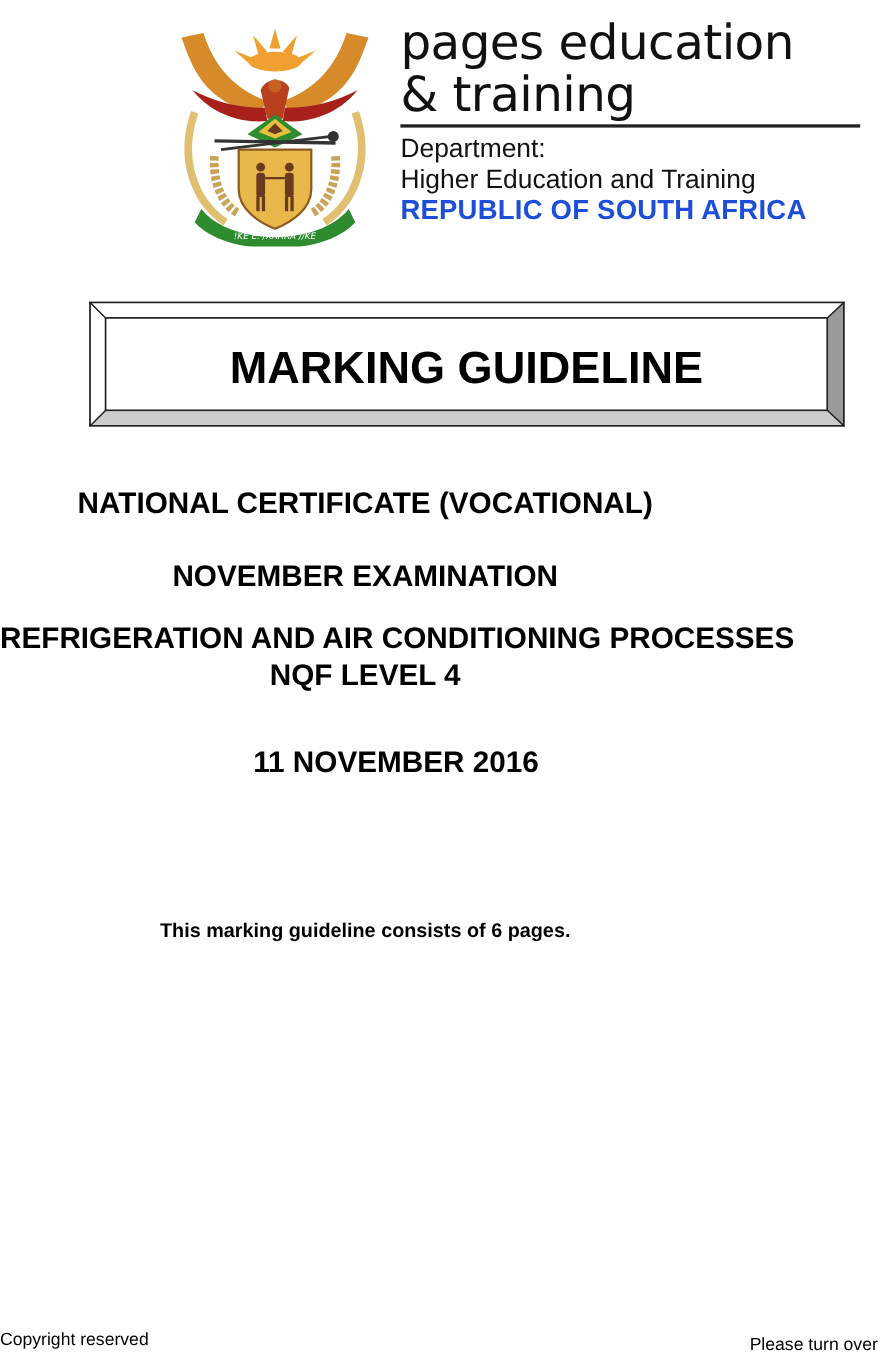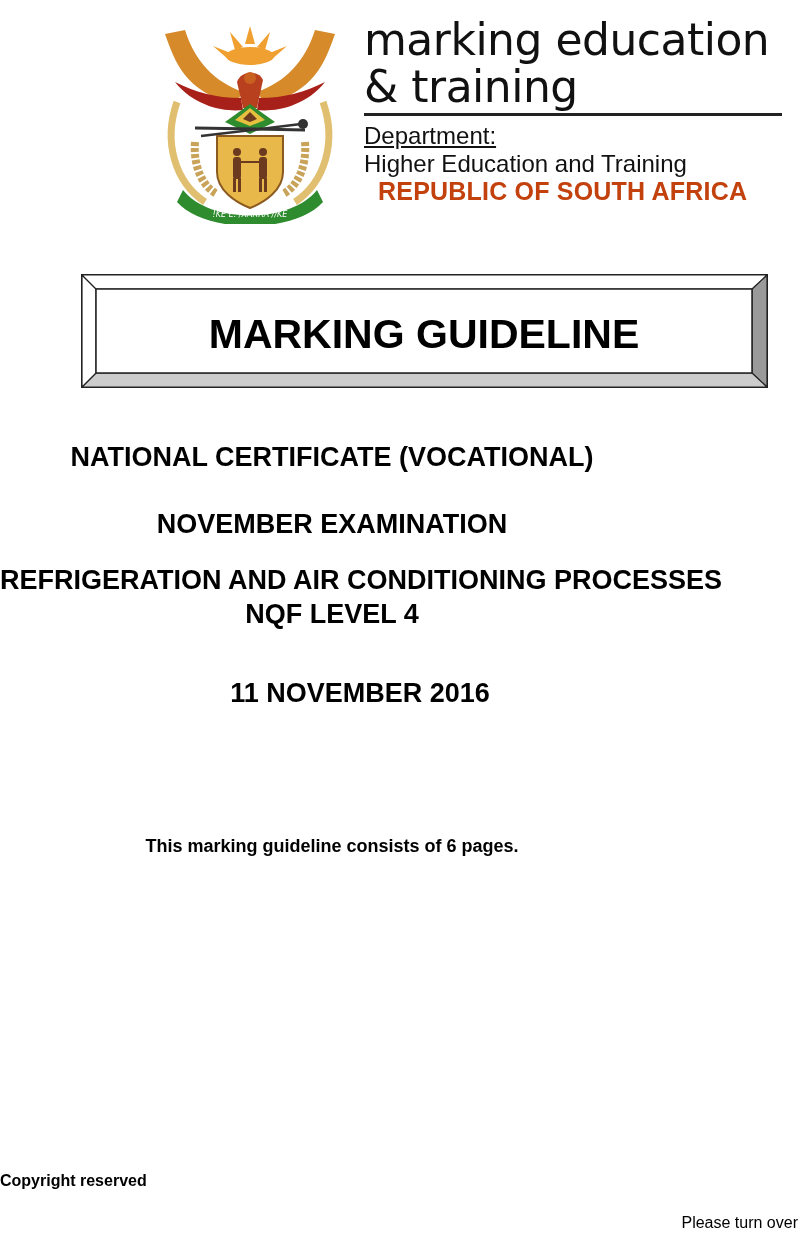--- a/index.html
+++ b/index.html
@@ -6,37 +6,37 @@
   body { width: 800px; height: 1234px; position: relative; overflow: hidden; font-family: "Liberation Sans", sans-serif; color: #000; }
 
   .header { position: absolute; left: 0; top: 0; width: 800px; height: 230px; }
   .coat { position: absolute; left: 155px; top: 12px; width: 190px; height: 212px; }
 
   .brand { position: absolute; left: 362px; top: 10px; width: 420px; }
   .brand .big { font-family: "DejaVu Sans", sans-serif; font-size: 44px; line-height: 44px; letter-spacing: -0.5px; color: #111; }
   .brand .big.l1 { position: absolute; top: 8px; left: 2px; white-space: nowrap; }
   .brand .big.l2 { position: absolute; top: 55px; left: 2px; white-space: nowrap; }
   .brand .rule { position: absolute; top: 103px; left: 2px; width: 418px; height: 3px; background: #222; }
-  .brand .dept { position: absolute; top: 112px; left: 2px; font-size: 24px; line-height: 28px; color: #111; white-space: nowrap; text-decoration: underline; }
+  .brand .dept { position: absolute; top: 112px; left: 2px; font-size: 24px; line-height: 28px; color: #111; white-space: nowrap; }
   .brand .hetr { position: absolute; top: 140px; left: 2px; font-size: 24px; line-height: 28px; color: #111; white-space: nowrap; text-align: right; }
-  .brand .rsa { position: absolute; top: 167px; left: 16px; font-size: 25px; line-height: 28px; font-weight: bold; color: #c2410c; white-space: nowrap; letter-spacing: 0.2px; }
+  .brand .rsa { position: absolute; top: 167px; left: 2px; font-size: 25px; line-height: 28px; font-weight: bold; color: #1d4ed8; white-space: nowrap; letter-spacing: 0.2px; }
 
   .title-frame { position: absolute; left: 81px; top: 274px; width: 687px; height: 114px; }
   .title-frame svg { position: absolute; left: 0; top: 0; }
   .title-text { position: absolute; left: 96px; top: 289px; width: 656px; height: 90px; display: flex; align-items: center; justify-content: center; font-size: 41px; font-weight: bold; letter-spacing: 0px; }
 
   .line { position: absolute; left: 0; width: 664px; text-align: center; font-weight: bold; white-space: nowrap; }
   .l-cert { top: 442px; font-size: 27px; }
   .l-exam { top: 509px; font-size: 27px; }
   .l-subj { top: 565px; font-size: 27px; }
   .l-nqf  { top: 599px; font-size: 27px; }
   .l-date { top: 678px; font-size: 27px; margin-left: 28px; }
   .l-pages { top: 836px; font-size: 18px; }
 
-  .footer-left { position: absolute; left: 0; top: 1172px; font-size: 16px; font-weight: bold; }
+  .footer-left { position: absolute; left: 0; top: 1210px; font-size: 16px; }
   .footer-right { position: absolute; right: 2px; top: 1214px; font-size: 16px; padding-left: 46px; }
 </style>
 </head>
 <body>
 
 <div class="header">
   <div class="coat">
     <svg width="190" height="212" viewBox="0 0 190 212">
 
       <g fill="#f0a030">
@@ -83,21 +83,21 @@
         <rect x="109" y="166" width="3" height="14"></rect>
         <line x1="86" y1="150" x2="104" y2="150" stroke="#6b3a1f" stroke-width="2"></line>
       </g>
 
       <path d="M28,178 C55,212 135,212 162,178 L168,190 C140,222 50,222 22,190 Z" fill="#2e8b2e"></path>
       <text x="95" y="205" text-anchor="middle" font-family="DejaVu Sans, sans-serif" font-size="8" fill="#ffffff" font-style="italic">!KE E: /XARRA //KE</text>
     </svg>
   </div>
 
   <div class="brand">
-    <div class="big l1">marking education</div>
+    <div class="big l1">pages education</div>
     <div class="big l2">&amp; training</div>
     <div class="rule"></div>
     <div class="dept">Department:</div>
     <div class="hetr">Higher Education and Training</div>
     <div class="rsa">REPUBLIC OF SOUTH AFRICA</div>
   </div>
 </div>
 
 <div class="title-frame">
   <svg width="687" height="114" viewBox="0 0 687 114">

